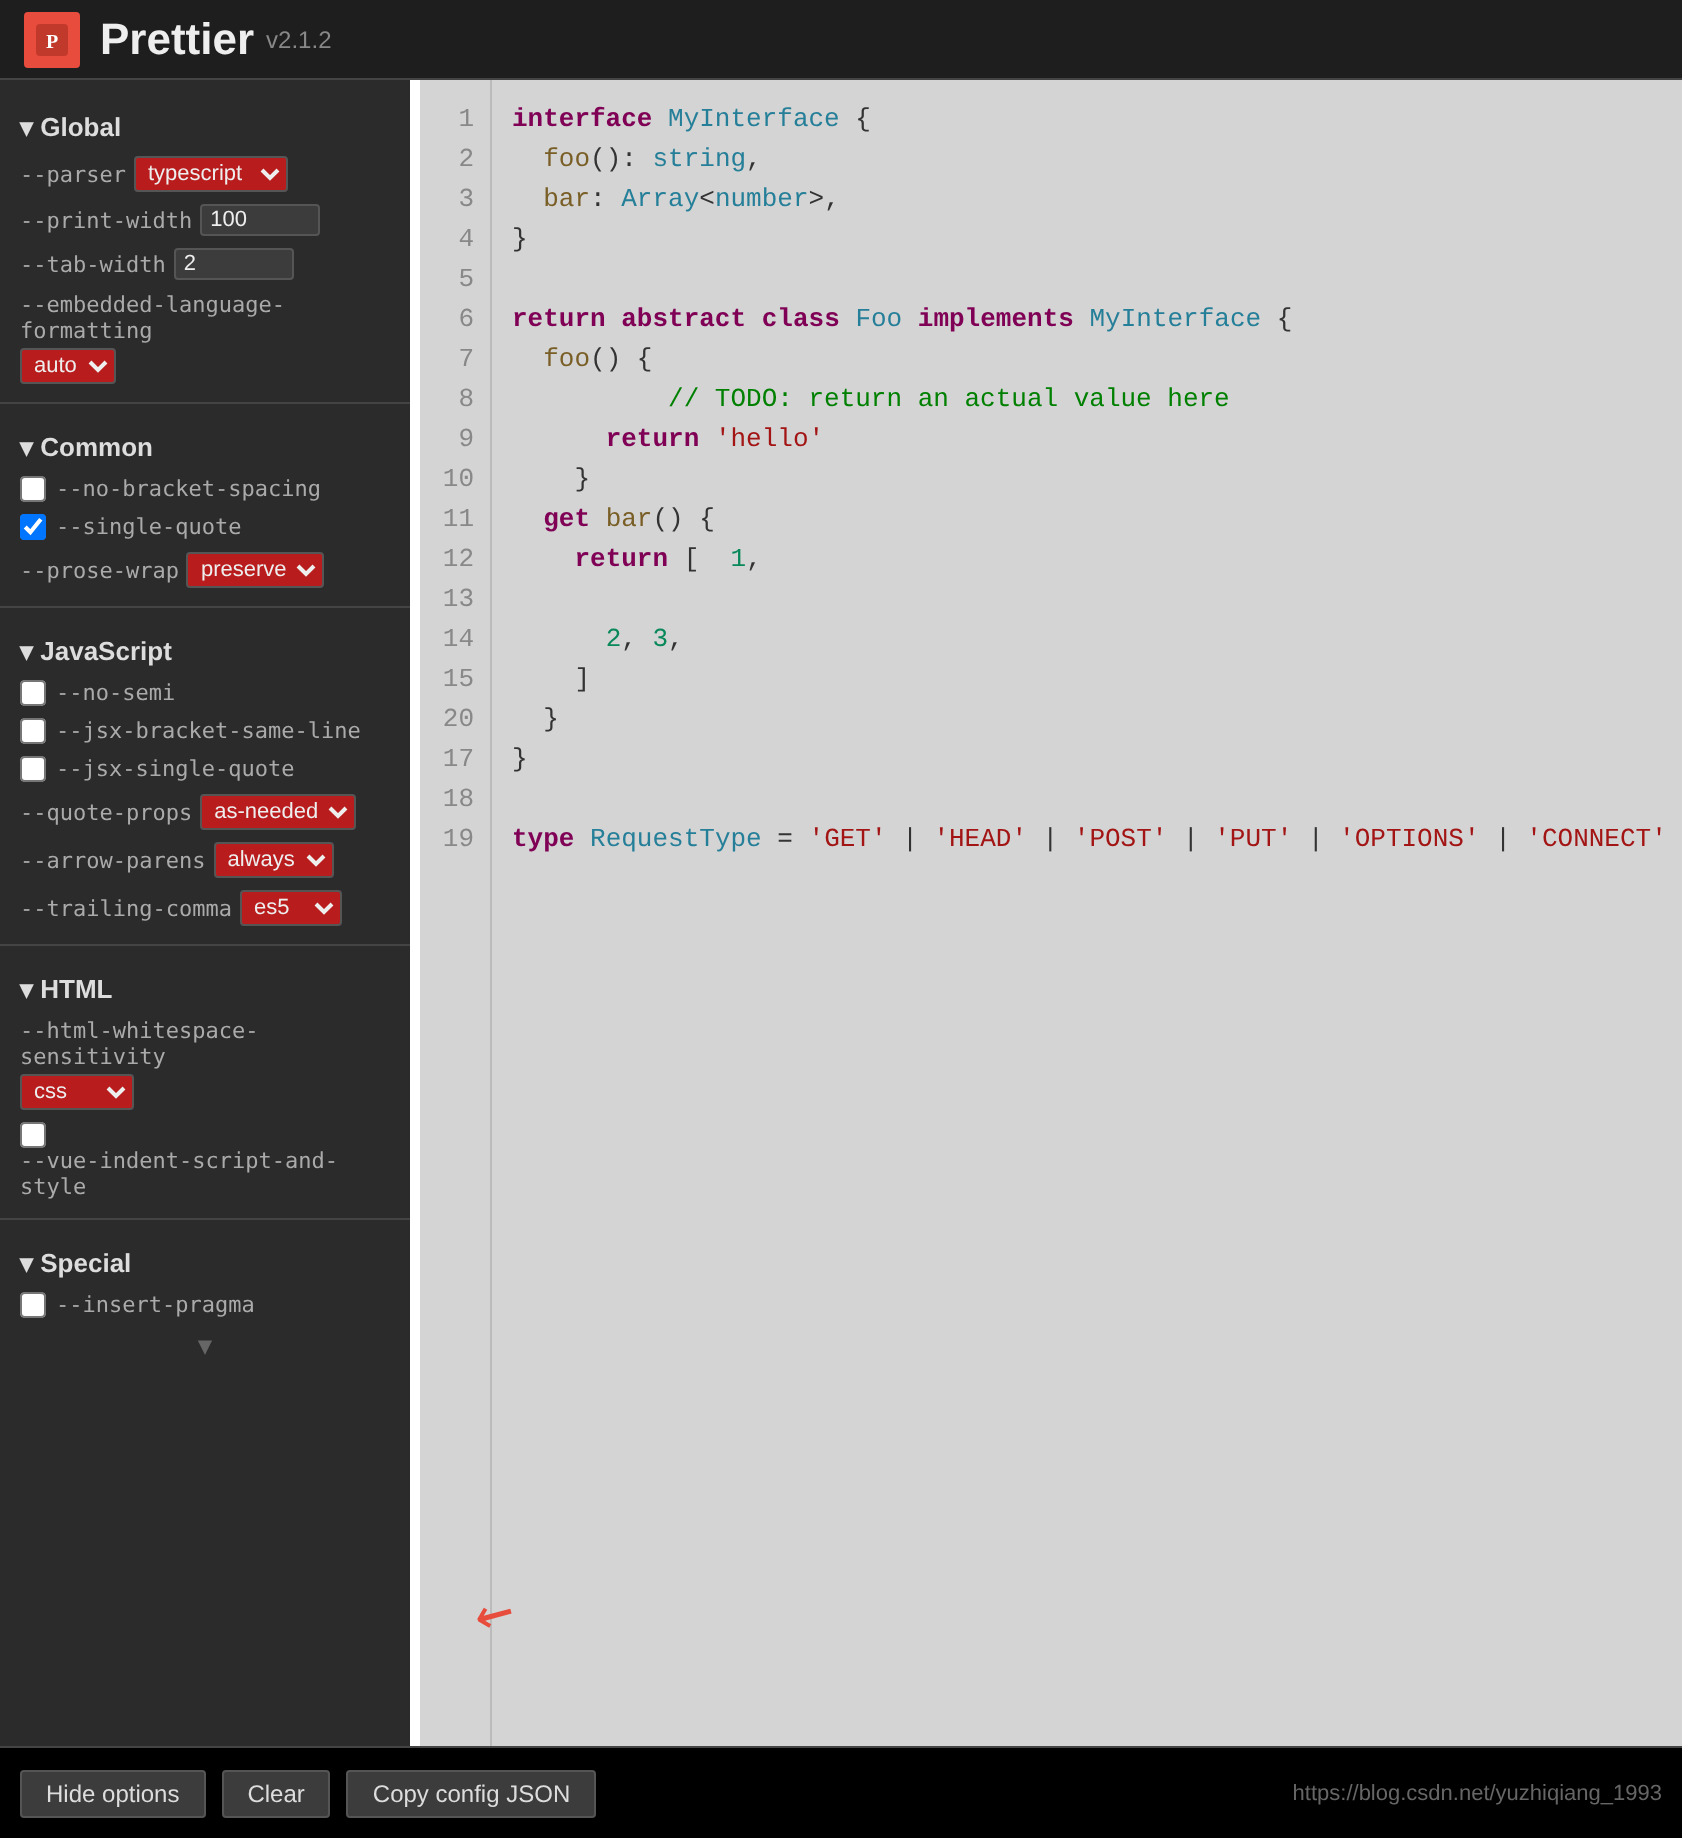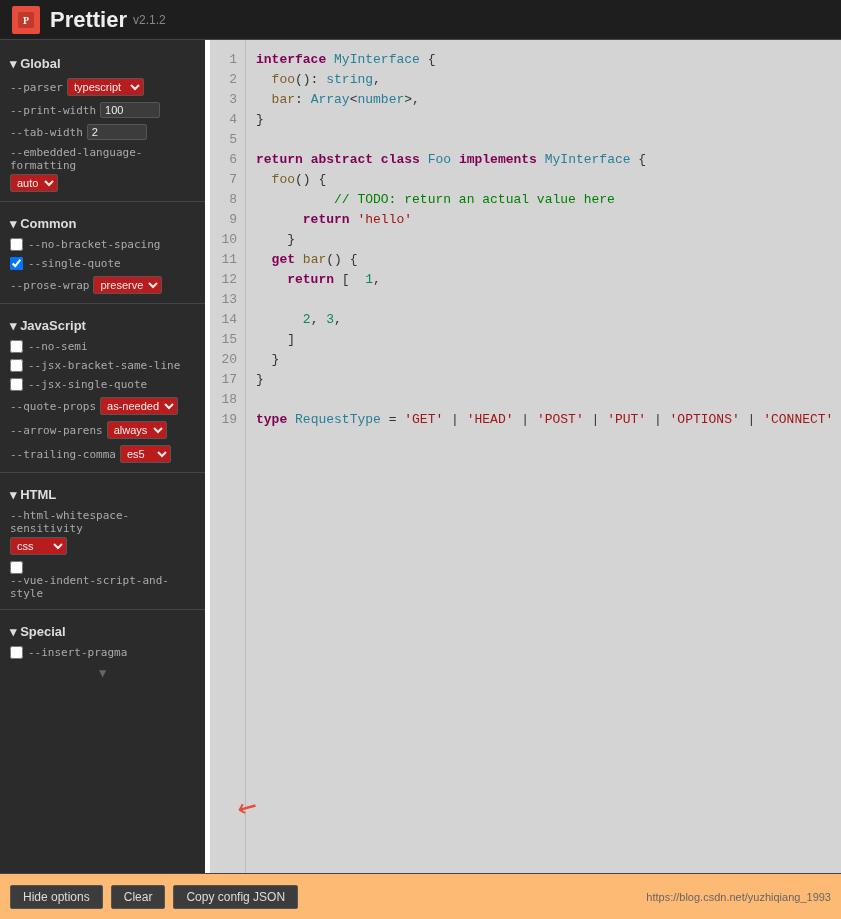--- a/index.html
+++ b/index.html
@@ -146,21 +146,21 @@
     .kw { color: #7f0055; font-weight: bold; }
     .str { color: #a31515; }
     .type { color: #267f99; }
     .comment { color: #008000; }
     .fn { color: #795e26; }
     .num { color: #09885a; }
     .iface { color: #267f99; }
     .cls { color: #267f99; }
 
     #footer {
-      background: #fdba74;
+      background: #000000;
       border-top: 1px solid #444;
       padding: 8px 10px;
       display: flex;
       align-items: center;
       gap: 8px;
       height: 46px;
     }
 
     #footer button {
       padding: 4px 12px;

